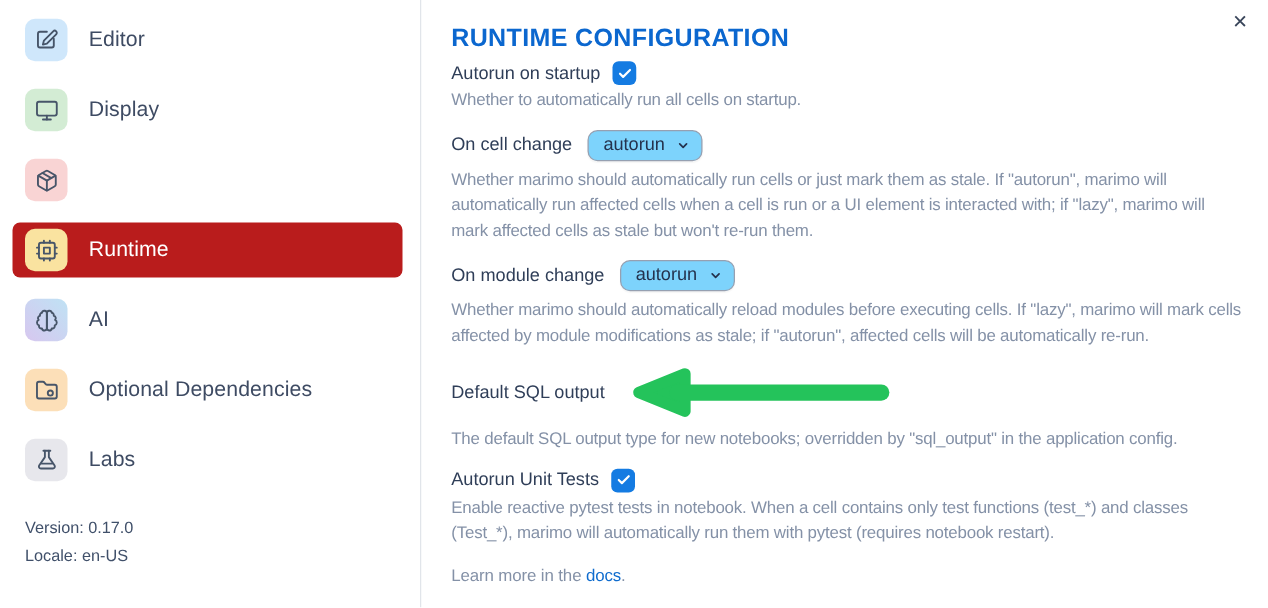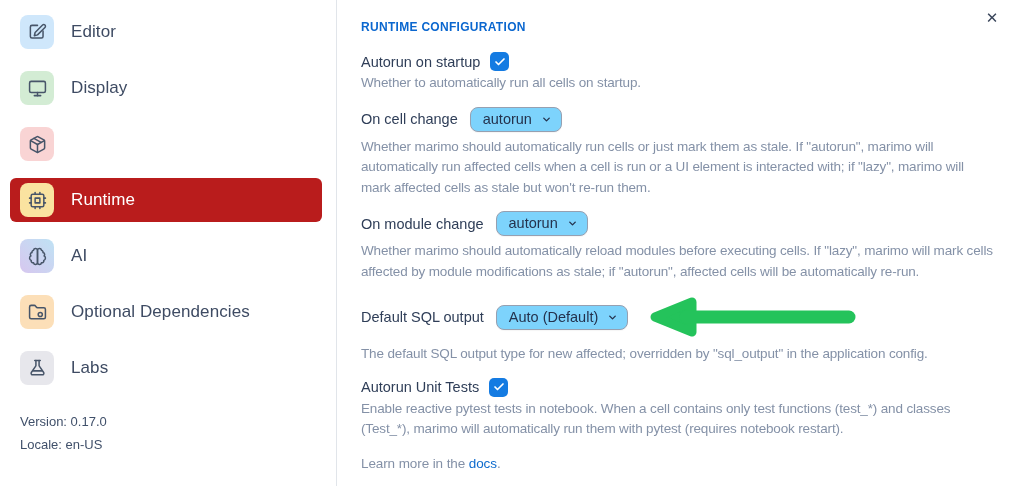--- a/index.html
+++ b/index.html
@@ -25,22 +25,22 @@
   .ib-ai      { background:linear-gradient(225deg,#bfe2f4 0%,#d7c7ef 100%); }
   .ib-optdeps { background:#fcdfb8; }
   .ib-labs    { background:#e7e7ec; }
   .side-meta { margin-top:24px; margin-left:10px; }
   .side-meta div { font-size:13px; color:#40506a; margin-bottom:8px; }
 
   
   .panel { position:relative; flex:1; padding:20px 18px 0 24px; }
   .close-btn { position:absolute; top:8px; right:12px; width:20px; height:20px;
     background:none; border:none; font-size:15px; color:#39455a; cursor:pointer; line-height:20px; }
-  .panel-title { font-size:12px; font-weight:bold; color:#0b67cf; letter-spacing:0.3px;
-    margin-bottom:18px; }
+  .panel-title { font-size:20px; font-weight:bold; color:#0b67cf; letter-spacing:0.3px;
+    margin-bottom:6px; }
   .field { margin-bottom:13px; }
   .field-row { display:flex; align-items:center; margin-bottom:5px; }
   .field-label { font-size:14.5px; color:#2f3e58; }
   .desc { font-size:13.5px; line-height:20.5px; color:#8491a7; max-width:638px;
     letter-spacing:-0.15px; }
 
   .checkbox { width:19px; height:19px; min-width:19px; margin-left:10px; border-radius:5px;
     background:#147be2; display:flex; align-items:center; justify-content:center; cursor:pointer; }
 
   .select-btn { display:inline-flex; align-items:center; margin-left:12px; gap:9px;
@@ -188,34 +188,28 @@
               <polyline points="6 9 12 15 18 9"></polyline>
             </svg>
         </button>
       </div>
       <p class="desc">Whether marimo should automatically reload modules before executing cells. If "lazy", marimo will mark cells affected by module modifications as stale; if "autorun", affected cells will be automatically re-run.</p>
     </div>
 
     <div class="field">
       <div class="field-row">
         <span class="field-label">Default SQL output</span>
-        <button class="select-btn">
-          <span>Auto (Default)</span>
-          <svg width="11" height="11" viewBox="0 0 24 24" fill="none" stroke="#24324d" stroke-width="3" stroke-linecap="round" stroke-linejoin="round">
-              <polyline points="6 9 12 15 18 9"></polyline>
-            </svg>
-        </button>
         <span class="arrow-annotation">
           <svg width="215" height="44" viewBox="0 0 215 44">
             <path d="M 48 7 L 11 22 L 48 37 Z" fill="#24c35b" stroke="#24c35b" stroke-width="9" stroke-linejoin="round"></path>
             <line x1="42" y1="22" x2="205" y2="22" stroke="#24c35b" stroke-width="13" stroke-linecap="round"></line>
           </svg>
         </span>
       </div>
-      <p class="desc">The default SQL output type for new affected; overridden by "sql_output" in the application config.</p>
+      <p class="desc">The default SQL output type for new notebooks; overridden by "sql_output" in the application config.</p>
     </div>
 
     <div class="field">
       <div class="field-row" style="margin-bottom:2px;">
         <span class="field-label">Autorun Unit Tests</span>
         <span class="checkbox">
           <svg width="12" height="12" viewBox="0 0 24 24" fill="none" stroke="#ffffff" stroke-width="3.4" stroke-linecap="round" stroke-linejoin="round">
               <polyline points="20 6 9 17 4 12"></polyline>
             </svg>
         </span>

